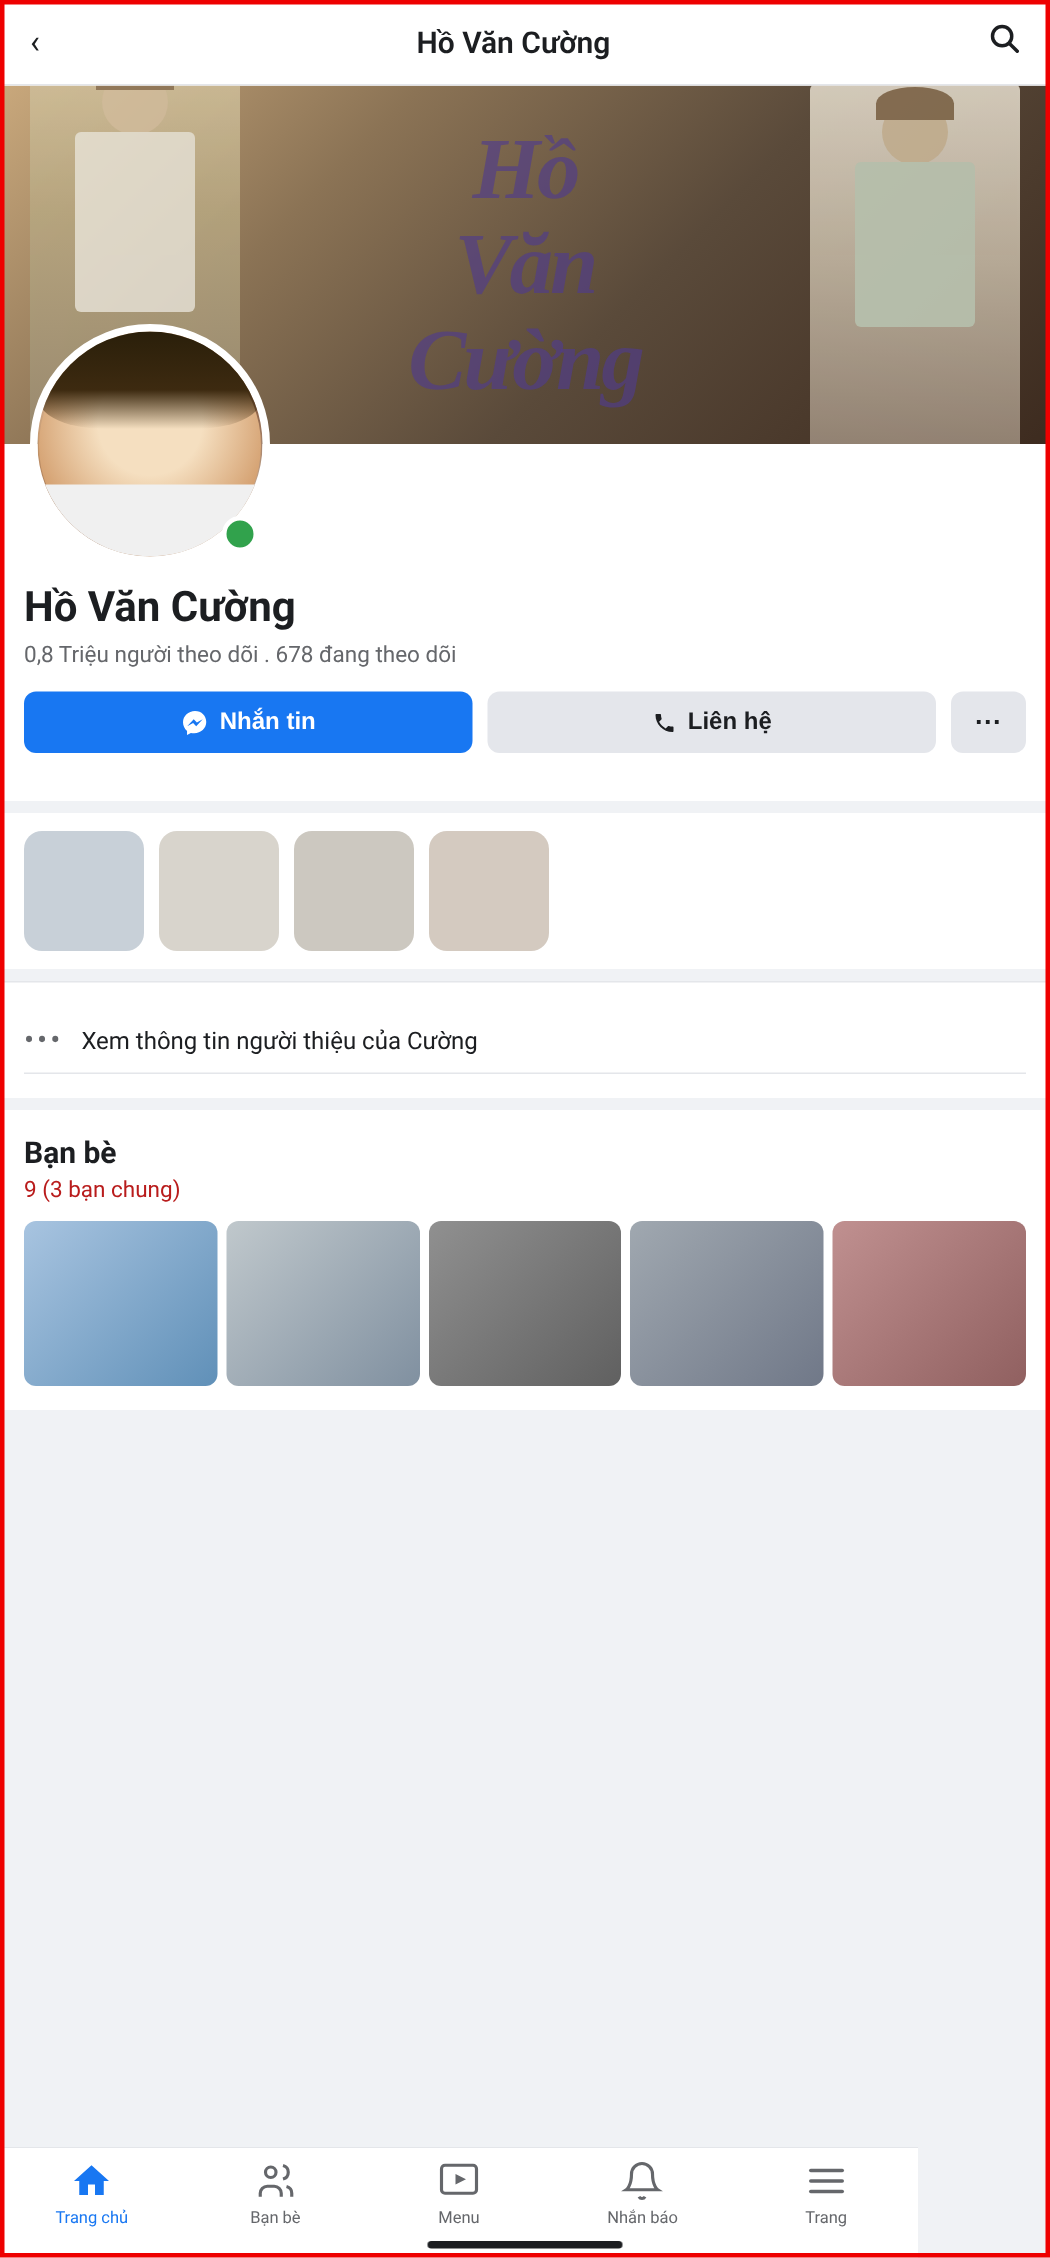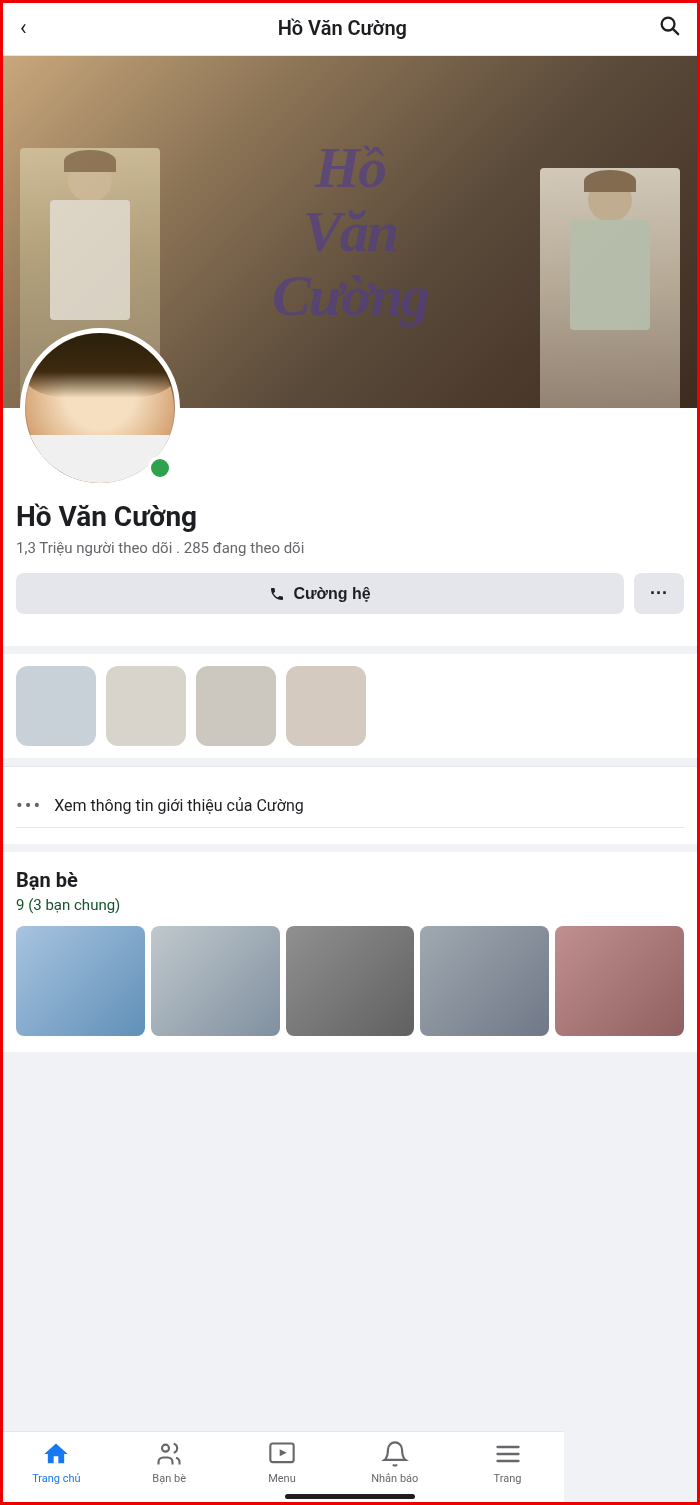--- a/index.html
+++ b/index.html
@@ -34,21 +34,21 @@
 
     .top-nav-icon {
       font-size: 22px;
       color: #1c1e21;
       cursor: pointer;
     }
 
     
     .cover-photo {
       width: 100%;
-      height: 352px;
+      height: 239px;
       background: linear-gradient(135deg, #c9a87c 0%, #8B7355 30%, #5a4a3a 60%, #3d2b1f 100%);
       position: relative;
       overflow: hidden;
     }
 
     
     .cover-text-art {
       position: absolute;
       top: 50%;
       left: 50%;
@@ -253,21 +253,21 @@
 
     .friends-header {
       font-size: 20px;
       font-weight: 700;
       color: #1c1e21;
       margin-bottom: 4px;
     }
 
     .friends-count {
       font-size: 15px;
-      color: #14532d;
+      color: #b91c1c;
       margin-bottom: 12px;
     }
 
     .friends-grid {
       display: flex;
       gap: 6px;
       overflow: hidden;
     }
 
     .friend-thumb {
@@ -275,21 +275,21 @@
       height: 110px;
       border-radius: 8px;
       min-width: 0;
     }
 
     
     .bottom-nav {
       position: fixed;
       bottom: 0;
       left: 0;
-      width: 564px;
+      width: 612px;
       background: #fff;
       border-top: 1px solid #e4e6ea;
       display: flex;
       align-items: center;
       justify-content: space-around;
       padding: 8px 0 20px 0;
       z-index: 100;
     }
 
     .nav-item {
@@ -394,30 +394,36 @@
 
         <div style="position:absolute;bottom:28px;left:50%;transform:translateX(-50%);width:40px;height:10px;background:rgba(200,120,80,0.4);border-radius:0 0 20px 20px;"></div>
 
         <div style="position:absolute;bottom:0;left:50%;transform:translateX(-50%);width:148px;height:48px;background:#f0f0f0;border-radius:0 0 4px 4px;"></div>
       </div>
       <div class="online-dot"></div>
     </div>
 
     <div class="profile-info">
       <div class="profile-name">Hồ Văn Cường</div>
-      <div class="profile-followers">1,3 Triệu người theo dõi . 285 đang theo dõi</div>
+      <div class="profile-followers">0,8 Triệu người theo dõi . 678 đang theo dõi</div>
     </div>
 
     <div class="action-buttons">
+      <button class="btn-message">
+        <svg width="18" height="18" viewBox="0 0 36 36" fill="white">
+          <path d="M18 2C9.2 2 2 8.7 2 17c0 4.6 2.1 8.7 5.4 11.5V34l5.1-2.8c1.4.4 2.9.6 4.5.6 8.8 0 16-6.7 16-15S26.8 2 18 2zm1.6 20.2l-4.1-4.3-7.9 4.3 8.7-9.3 4.2 4.3 7.8-4.3-8.7 9.3z"></path>
+        </svg>
+        <span>Nhắn tin</span>
+      </button>
 
       <button class="btn-contact">
         <svg width="16" height="16" viewBox="0 0 24 24" fill="#1c1e21">
           <path d="M6.6 10.8c1.4 2.8 3.8 5.1 6.6 6.6l2.2-2.2c.3-.3.7-.4 1-.2 1.1.4 2.3.6 3.6.6.6 0 1 .4 1 1V20c0 .6-.4 1-1 1-9.4 0-17-7.6-17-17 0-.6.4-1 1-1h3.5c.6 0 1 .4 1 1 0 1.3.2 2.5.6 3.6.1.3 0 .7-.2 1L6.6 10.8z"></path>
         </svg>
-        <span>Cường hệ</span>
+        <span>Liên hệ</span>
       </button>
 
       <button class="btn-more">
         <span>···</span>
       </button>
     </div>
   </div>
 
   <div class="divider"></div>
 
@@ -426,21 +432,21 @@
       <div class="highlight-item" style="background:#c8d0d8;"></div>
       <div class="highlight-item" style="background:#d8d4cc;"></div>
       <div class="highlight-item" style="background:#ccc8c0;"></div>
       <div class="highlight-item" style="background:#d4cac0;"></div>
     </div>
   </div>
 
   <div class="info-section">
     <div class="info-row">
       <span class="info-dots">•••</span>
-      <span class="info-text">Xem thông tin giới thiệu của Cường</span>
+      <span class="info-text">Xem thông tin người thiệu của Cường</span>
     </div>
   </div>
 
   <div class="friends-section">
     <div class="friends-header">Bạn bè</div>
     <div class="friends-count">9 (3 bạn chung)</div>
     <div class="friends-grid">
       <div class="friend-thumb" style="background:linear-gradient(135deg,#a8c4e0 0%,#6090b8 100%);"></div>
       <div class="friend-thumb" style="background:linear-gradient(135deg,#c0c8cc 0%,#8090a0 100%);"></div>
       <div class="friend-thumb" style="background:linear-gradient(135deg,#909090 0%,#606060 100%);"></div>

